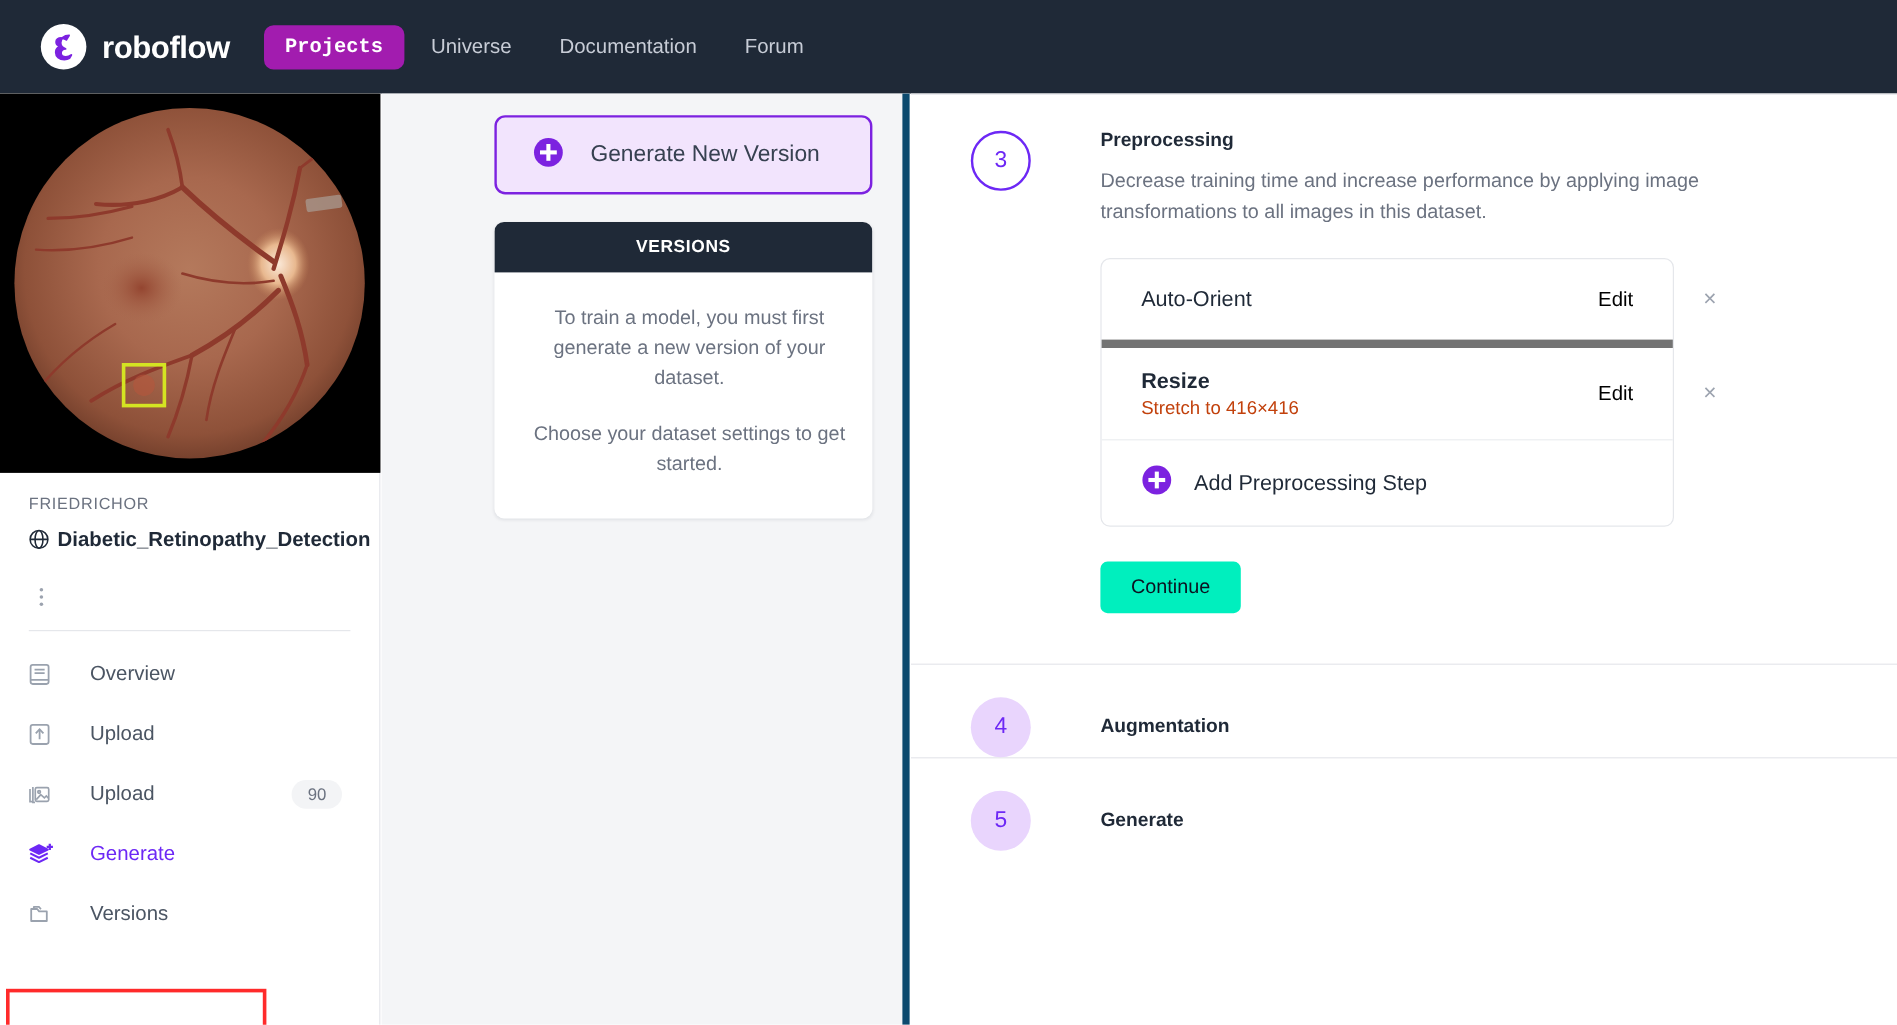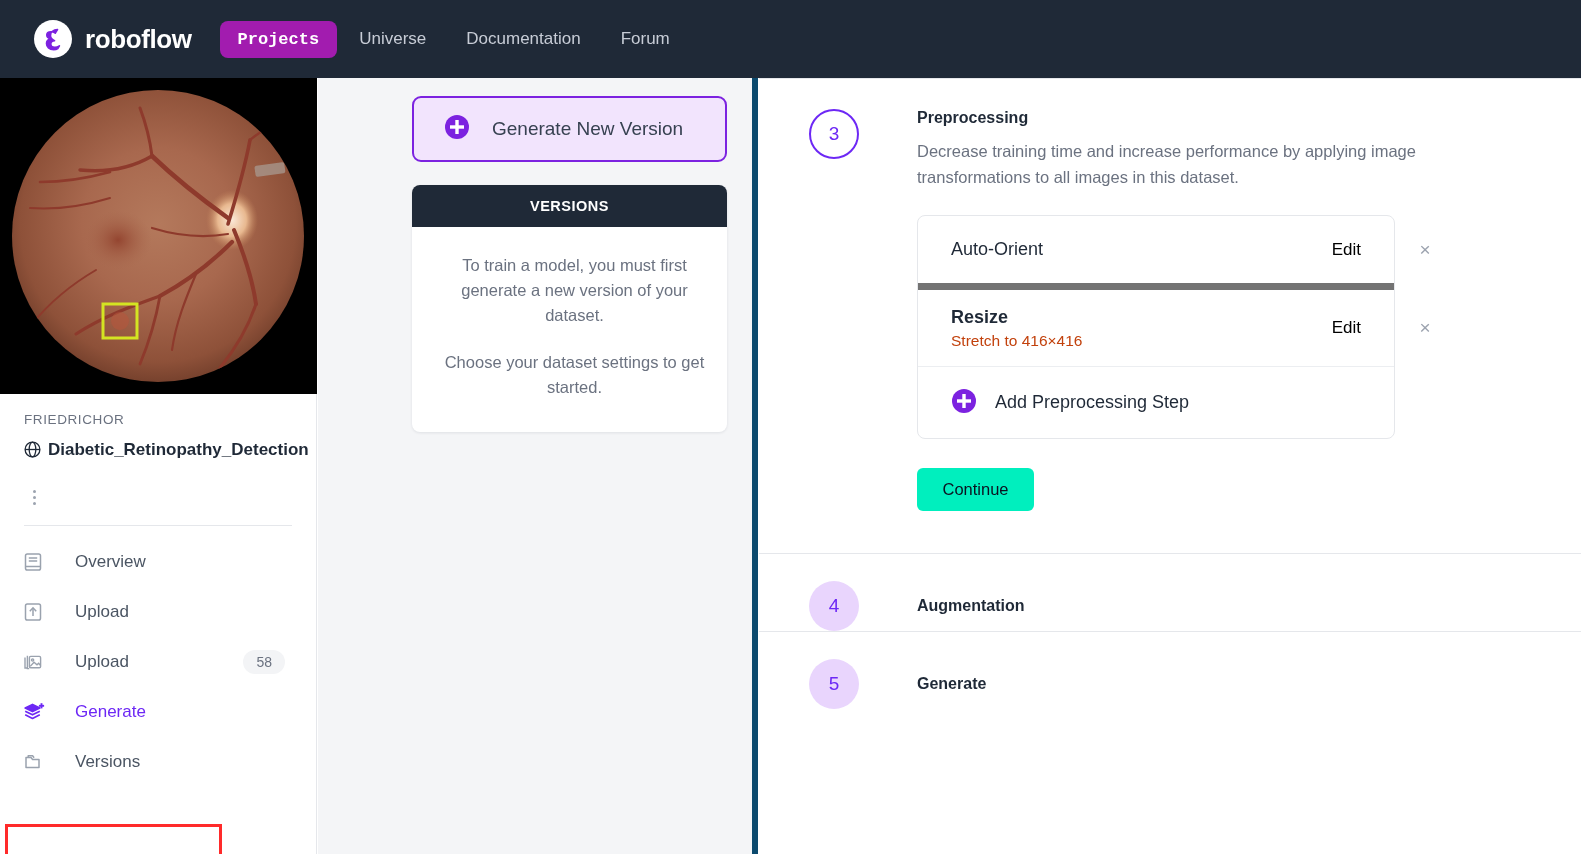--- a/index.html
+++ b/index.html
@@ -300,21 +300,21 @@
         <span class="sb-ico">
           <svg width="22" height="22" viewBox="0 0 22 22" fill="none" stroke="#9aa2ae" stroke-width="1.4">
             <path d="M3 6.5v10.5h2"></path>
             <path d="M5.4 4.8v12.8h1.8"></path>
             <rect x="7.4" y="5.4" width="11.2" height="11.4" rx="1.3"></rect>
             <circle cx="10.6" cy="9" r="1.1"></circle>
             <polyline points="8.2,15.4 12,11.2 15,13.8 16.6,12.3 18.4,14.2"></polyline>
           </svg>
         </span>
         <span class="sb-label">Upload</span>
-        <span class="sb-badge">58</span>
+        <span class="sb-badge">90</span>
       </div>
 
       <div class="sb-item active">
         <span class="sb-ico">
           <svg width="24" height="22" viewBox="0 0 24 22" fill="none" stroke="#6d28f5" stroke-width="1.7" stroke-linejoin="round">
             <path d="M3.2 13.8 L10.5 17.4 L17.8 13.8"></path>
             <path d="M3.2 10.2 L10.5 13.8 L17.8 10.2"></path>
             <path d="M10.5 3.4 L3.2 7 L10.5 10.6 L17.8 7 Z" fill="#6d28f5"></path>
             <line x1="19.5" y1="2.2" x2="19.5" y2="7.4" stroke-width="1.9"></line>
             <line x1="16.9" y1="4.8" x2="22.1" y2="4.8" stroke-width="1.9"></line>

